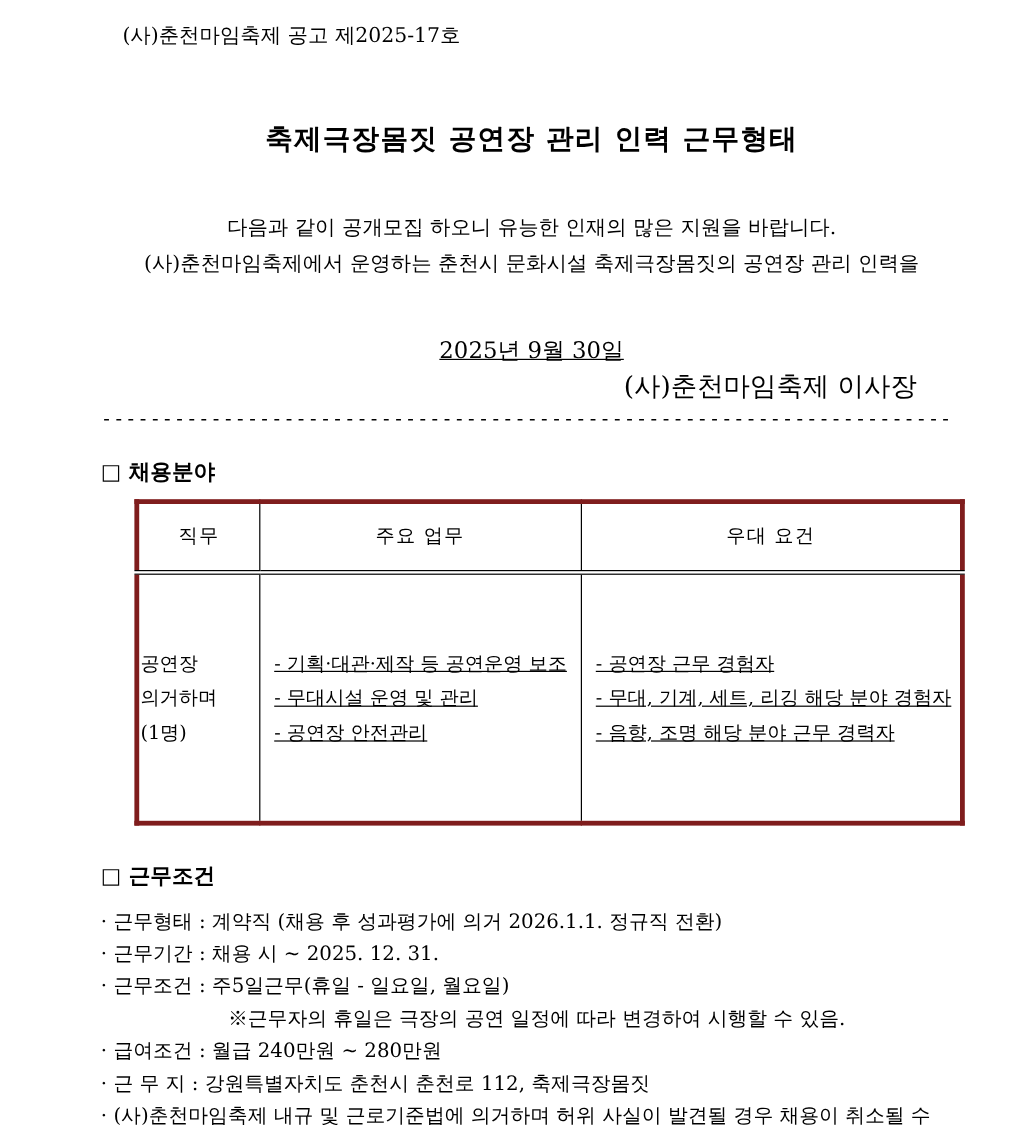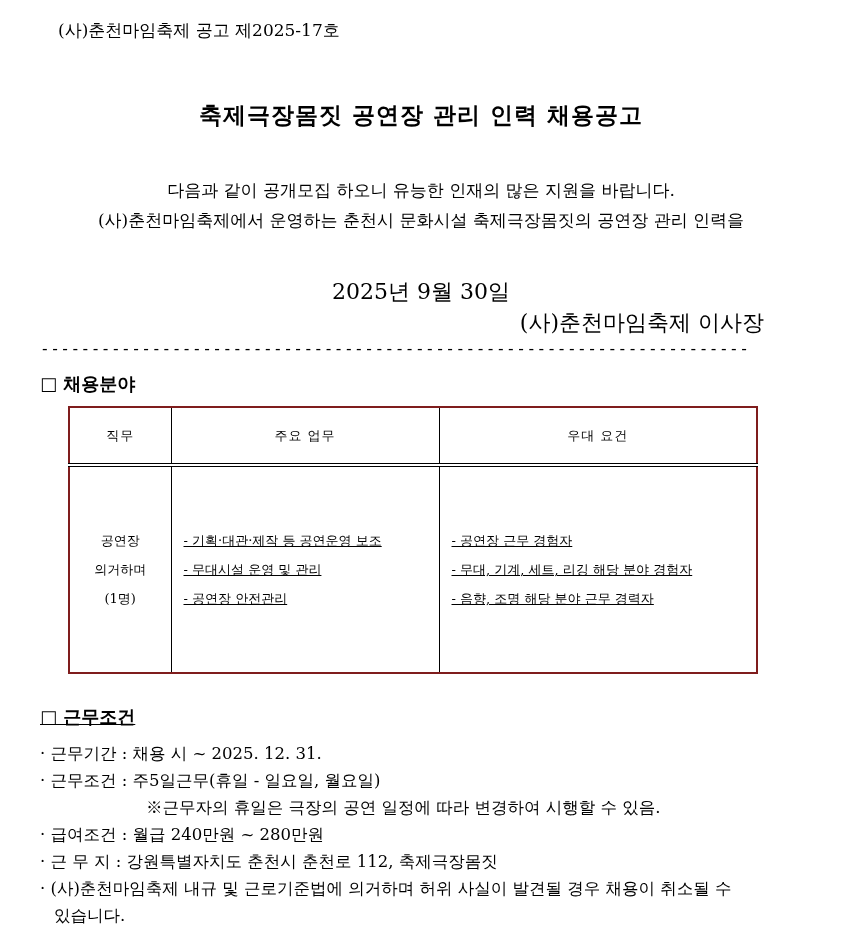--- a/index.html
+++ b/index.html
@@ -11,21 +11,21 @@
   }
   body {
     width: 860px;
     height: 948px;
     font-family: "DejaVu Serif", "Liberation Serif", serif;
   }
   .page {
     box-sizing: border-box;
     width: 860px;
     height: 788px;
-    padding: 20px 58px 0 40px;
+    padding: 20px 58px 0 84px;
   }
   .doc-number {
     font-size: 17px;
     line-height: 20px;
     margin-left: 18px;
   }
   .title {
     margin-top: 60px;
     text-align: center;
     font-size: 23px;
@@ -34,22 +34,23 @@
   }
   .intro {
     margin-top: 44px;
     text-align: center;
     font-size: 17px;
   }
   .intro div { line-height: 30px; }
   .issue-date {
     margin-top: 46px;
     text-align: center;
-    font-size: 22px;
+    font-size: 19px;
     line-height: 22px;
+    text-decoration: underline;
   }
   .issuer {
     margin-top: 9px;
     text-align: right;
     font-size: 22px;
     line-height: 22px;
     padding-right: 38px;
   }
   .divider {
     margin-top: 5px;
@@ -58,48 +59,48 @@
     letter-spacing: 0.5px;
     white-space: nowrap;
     overflow: hidden;
     line-height: 20px;
   }
   .section-heading {
     font-size: 18px;
     font-weight: bold;
     line-height: 22px;
   }
-  .heading-recruit { margin-top: 14px; }
-  .heading-conditions { margin-top: 32px; text-decoration: underline; }
+  .heading-recruit { margin-top: 24px; }
+  .heading-conditions { margin-top: 32px; }
   table.recruit {
     margin: 11px 0 0 28px;
     border-collapse: collapse;
     table-layout: fixed;
     width: 688px;
-    border: 2px solid #7f1d1d;
-    font-size: 13px;
+    border: 4px solid #7f1d1d;
+    font-size: 16px;
   }
   table.recruit col.c1 { width: 102px; }
   table.recruit col.c2 { width: 268px; }
   table.recruit col.c3 { width: 318px; }
   table.recruit th {
     border: 1px solid #000;
     border-bottom: 4px double #000;
     height: 53px;
     font-weight: normal;
     text-align: center;
     vertical-align: middle;
     letter-spacing: 1px;
   }
   table.recruit td {
     border: 1px solid #000;
     height: 203px;
     vertical-align: middle;
   }
-  td.cell-position { text-align: center; }
+  td.cell-position { text-align: left; }
   td.cell-position div { line-height: 29px; }
   td.cell-duties, td.cell-prefs { padding: 0 6px 0 12px; text-decoration: underline; }
   td.cell-duties div, td.cell-prefs div { line-height: 29px; white-space: nowrap; }
   .conditions {
     margin-top: 12px;
     font-size: 16.5px;
     width: 712px;
   }
   .cond-item {
     line-height: 27px;
@@ -111,21 +112,21 @@
     margin-left: 106px;
   }
 </style>
 </head>
 <body>
 
 <div class="page">
 
   <div class="doc-number">(사)춘천마임축제 공고 제2025-17호</div>
 
-  <div class="title">축제극장몸짓 공연장 관리 인력 채용공고</div>
+  <div class="title">축제극장몸짓 공연장 관리 인력 근무형태</div>
 
   <div class="intro">
     <div>다음과 같이 공개모집 하오니 유능한 인재의 많은 지원을 바랍니다.</div>
     <div>(사)춘천마임축제에서 운영하는 춘천시 문화시설 축제극장몸짓의 공연장 관리 인력을</div>
   </div>
 
   <div class="issue-date">2025년 9월 30일</div>
 
   <div class="issuer">(사)춘천마임축제 이사장</div>
 
@@ -163,20 +164,21 @@
           <div>- 무대, 기계, 세트, 리깅 해당 분야 경험자</div>
           <div>- 음향, 조명 해당 분야 근무 경력자</div>
         </td>
       </tr>
     </tbody>
   </table>
 
   <div class="section-heading heading-conditions">□ 근무조건</div>
 
   <div class="conditions">
+    <div class="cond-item">· 근무형태 : 계약직 (채용 후 성과평가에 의거 2026.1.1. 정규직 전환)</div>
     <div class="cond-item">· 근무기간 : 채용 시 ~ 2025. 12. 31.</div>
     <div class="cond-item">· 근무조건 : 주5일근무(휴일 - 일요일, 월요일)</div>
     <div class="cond-note">※근무자의 휴일은 극장의 공연 일정에 따라 변경하여 시행할 수 있음.</div>
     <div class="cond-item">· 급여조건 : 월급 240만원 ~ 280만원</div>
     <div class="cond-item">· 근 무 지 : 강원특별자치도 춘천시 춘천로 112, 축제극장몸짓</div>
     <div class="cond-item">· (사)춘천마임축제 내규 및 근로기준법에 의거하며 허위 사실이 발견될 경우 채용이 취소될 수 있습니다.</div>
   </div>
 
 </div>
 

